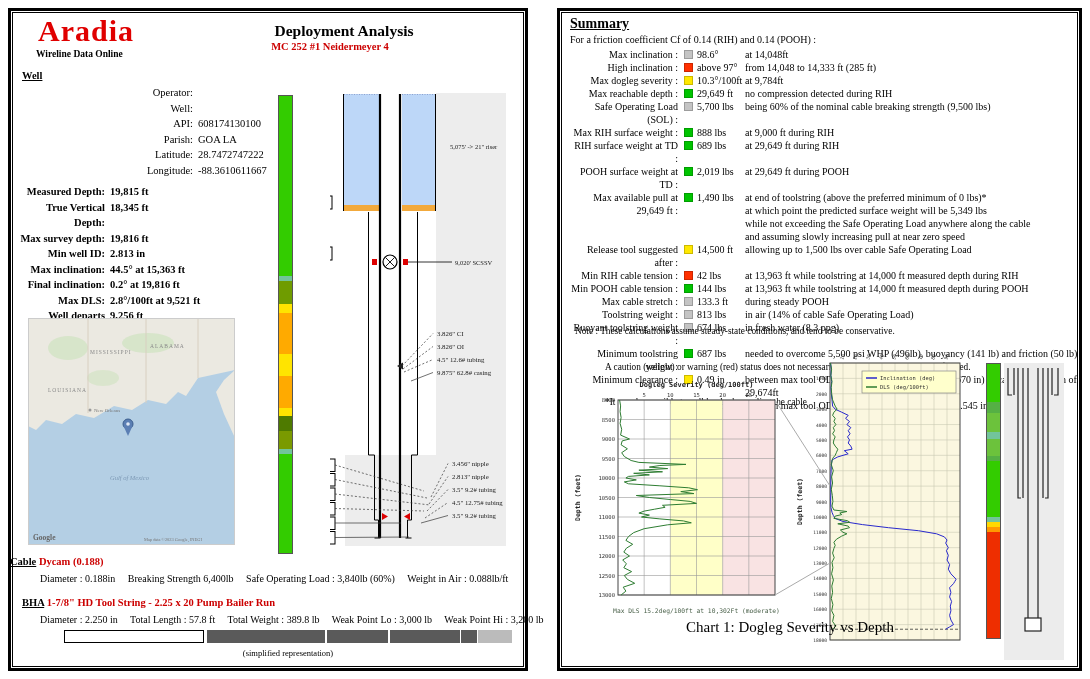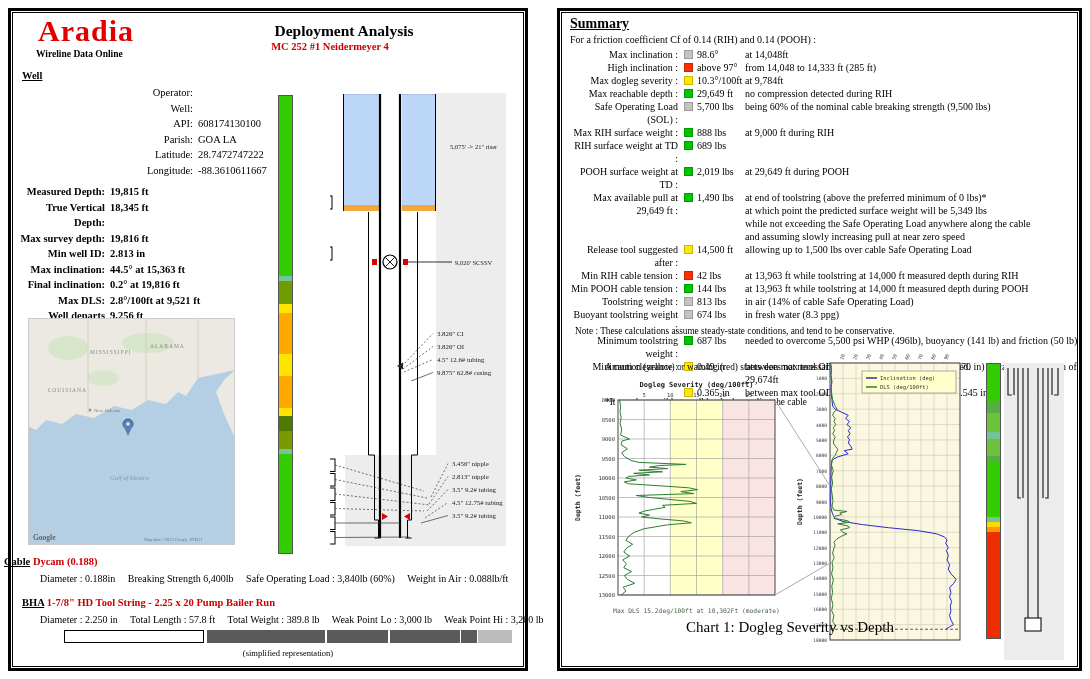--- a/index.html
+++ b/index.html
@@ -14,21 +14,21 @@
   #logo-title{left:38px;top:14px;font-size:30px;font-weight:bold;color:#e00000;letter-spacing:1px;}
   #logo-sub{left:36px;top:49px;font-size:9.5px;font-weight:bold;}
   #doc-title{left:184px;top:22px;width:320px;text-align:center;font-size:15.5px;font-weight:bold;}
   #doc-sub{left:170px;top:41px;width:320px;text-align:center;font-size:10.5px;font-weight:bold;color:#cc0000;}
   #well-heading{left:22px;top:70px;font-size:10.5px;font-weight:bold;text-decoration:underline;}
   .kv{display:flex;line-height:15.5px;font-size:10.5px;}
   .kv .k{text-align:right;flex:none;}
   .kv .v{padding-left:5px;white-space:pre;}
   #well-fields{left:60px;top:85px;} #well-fields .k{width:133px;}
   #well-stats{left:13px;top:184px;font-weight:bold;} #well-stats .k{width:92px;}
-  #cable-heading{left:4px;top:556px;font-size:10.5px;font-weight:bold;}
+  #cable-heading{left:10px;top:556px;font-size:10.5px;font-weight:bold;}
   #cable-details{left:40px;top:573px;font-size:10px;white-space:pre;}
   #bha-heading{left:22px;top:597px;font-size:10.5px;font-weight:bold;}
   #bha-details{left:40px;top:614px;font-size:10px;white-space:pre;}
   .tool-seg{position:absolute;top:630px;height:13px;}
   #ts-caption{left:64px;top:648px;width:448px;text-align:center;font-size:8.5px;}
   #colorbar1{left:278px;top:95px;width:13px;height:457px;}
   #colorbar2{left:986px;top:363px;width:13px;height:274px;}
   .cbseg{width:100%;}
   
   #p2-heading{left:570px;top:16px;font-size:14px;font-weight:bold;text-decoration:underline;}
@@ -300,20 +300,23 @@
         <div class="sq" style="background: rgb(0, 196, 0);"></div>
         <div class="sval">888 lbs</div>
         <div class="sdesc">
           <div>at 9,000 ft during RIH</div>
         </div>
       </div>
       <div class="srow">
         <div class="slabel">RIH surface weight at TD :</div>
         <div class="sq" style="background: rgb(0, 196, 0);"></div>
         <div class="sval">689 lbs</div>
+        <div class="sdesc">
+          <div>at 29,649 ft during RIH</div>
+        </div>
       </div>
       <div class="srow">
         <div class="slabel">POOH surface weight at TD :</div>
         <div class="sq" style="background: rgb(0, 196, 0);"></div>
         <div class="sval">2,019 lbs</div>
         <div class="sdesc">
           <div>at 29,649 ft during POOH</div>
         </div>
       </div>
       <div class="srow">
@@ -342,20 +345,28 @@
         <div class="sdesc">
           <div>at 13,963 ft while toolstring at 14,000 ft measured depth during RIH</div>
         </div>
       </div>
       <div class="srow">
         <div class="slabel">Min POOH cable tension :</div>
         <div class="sq" style="background: rgb(0, 196, 0);"></div>
         <div class="sval">144 lbs</div>
         <div class="sdesc">
           <div>at 13,963 ft while toolstring at 14,000 ft measured depth during POOH</div>
+        </div>
+      </div>
+      <div class="srow">
+        <div class="slabel">Max cable stretch :</div>
+        <div class="sq" style="background: rgb(196, 196, 196);"></div>
+        <div class="sval">133.3 ft</div>
+        <div class="sdesc">
+          <div>during steady POOH</div>
         </div>
       </div>
       <div class="srow">
         <div class="slabel">Toolstring weight :</div>
         <div class="sq" style="background: rgb(196, 196, 196);"></div>
         <div class="sval">813 lbs</div>
         <div class="sdesc">
           <div>in air   (14% of cable Safe Operating Load)</div>
         </div>
       </div>

